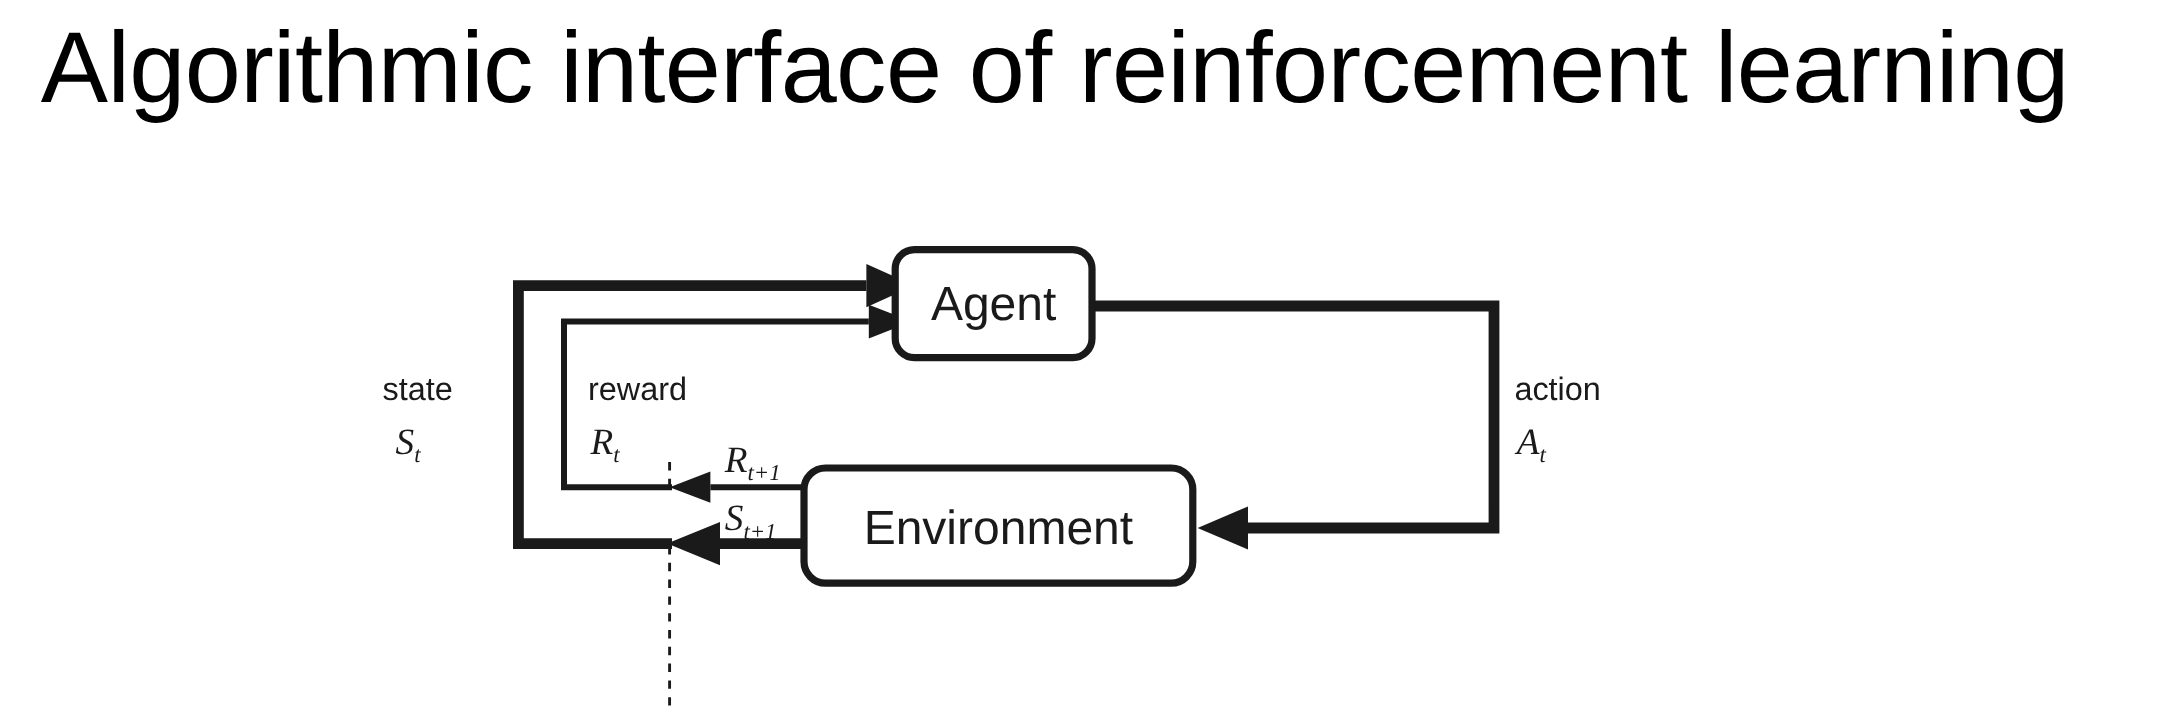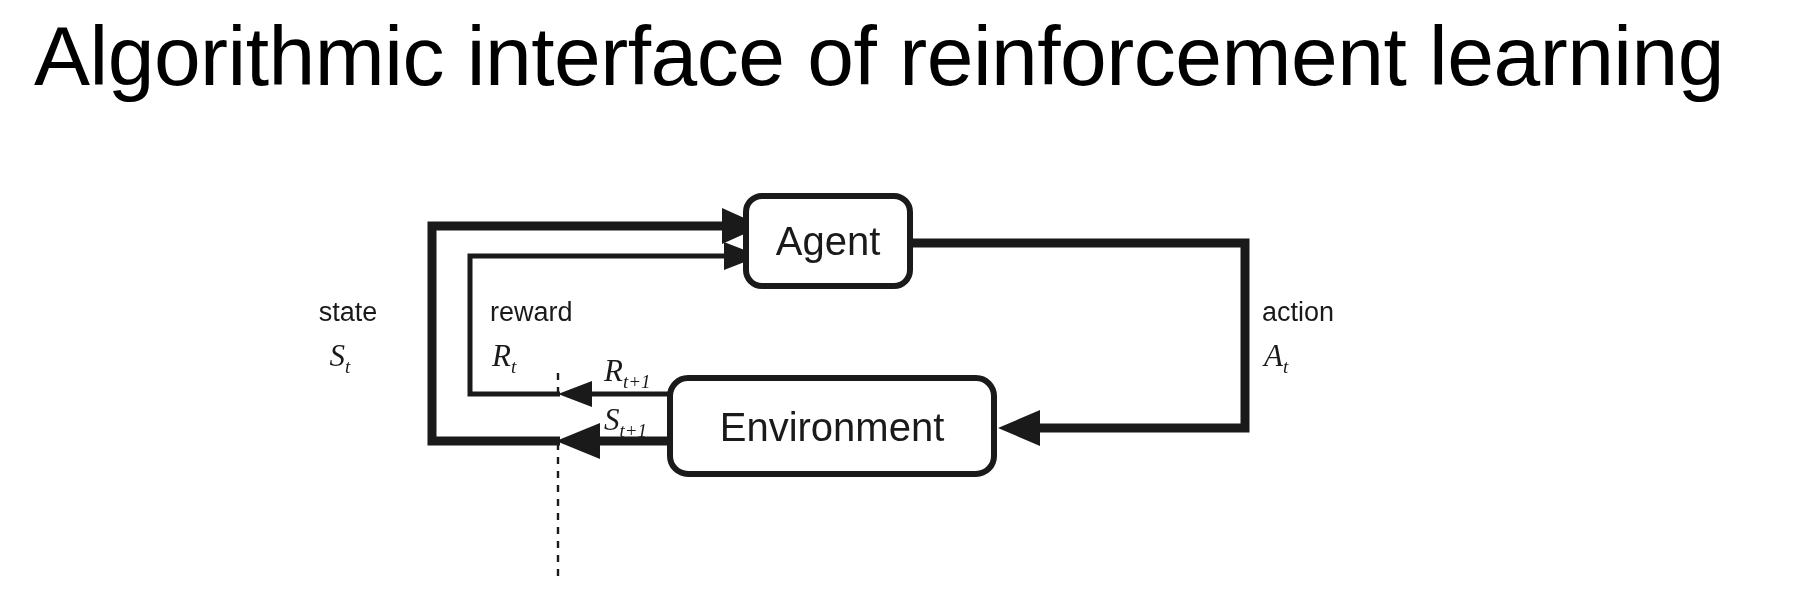--- a/index.html
+++ b/index.html
@@ -30,21 +30,21 @@
     letter-spacing: -0.5px;
     color: #000000;
     white-space: nowrap;
     margin-left: 20px;
   }
 
   
   #rl-figure {
     position: absolute;
     left: 0px;
-    top: 138px;
+    top: 150px;
     width: 1556px;
     height: 444px;
   }
   #rl-figure svg {
     display: block;
   }
 
   .box-label {
     font-family: "Liberation Sans", sans-serif;
     font-size: 40px;

